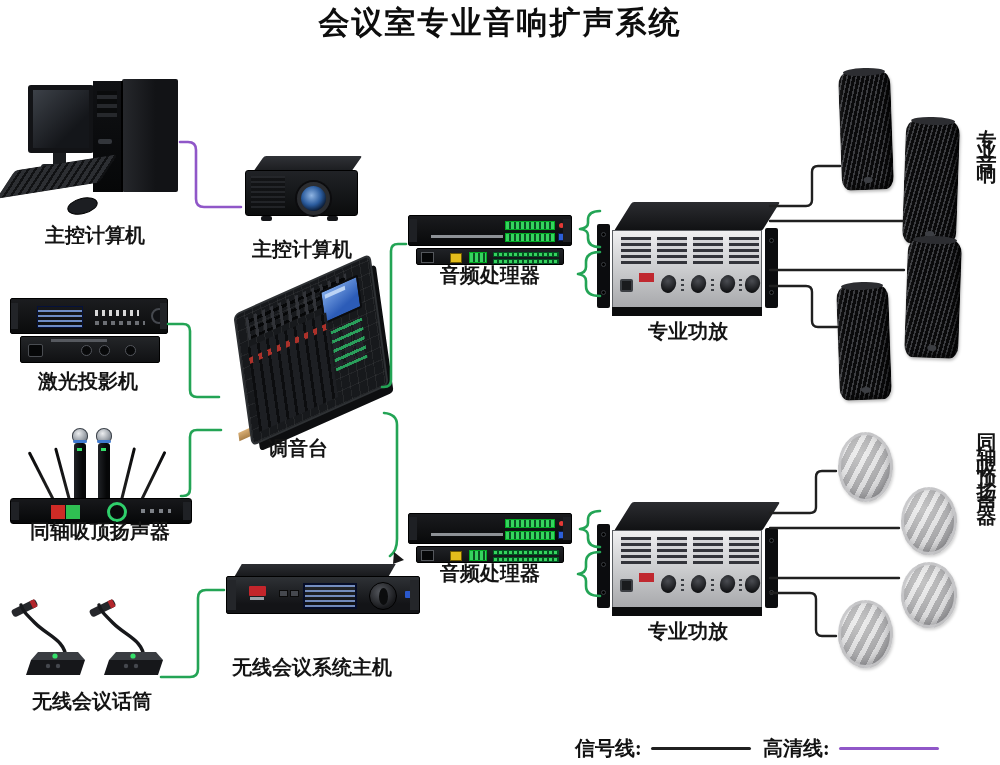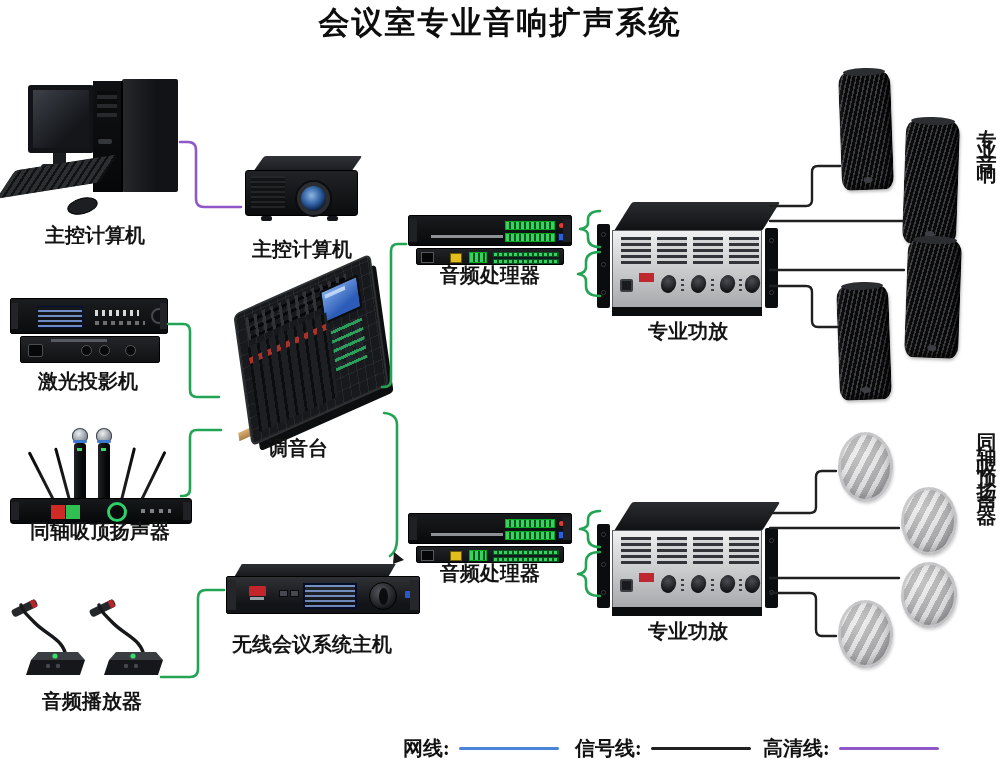--- a/index.html
+++ b/index.html
@@ -267,21 +267,21 @@
     <div class="ch-shelf"></div>
     <div class="ch-body">
       <div class="ch-logo"></div>
       <div class="ch-btn" style="left:52px"></div>
       <div class="ch-btn" style="left:63px"></div>
       <div class="ch-screen"></div>
       <div class="ch-knob"></div>
       <div class="ch-blue"></div>
     </div>
   </div>
-  <div class="label" style="left:212px;top:633px;width:200px">无线会议系统主机</div>
+  <div class="label" style="left:212px;top:656px;width:200px">无线会议系统主机</div>
 
   <svg class="cmic" style="left:8px;top:596px" width="85" height="86" viewBox="0 0 85 86">
     <g transform="rotate(-26 17 12)">
       <rect x="3" y="8" width="27" height="8" rx="3" fill="#26272b"></rect>
       <rect x="24" y="8" width="5" height="8" fill="#b3262c"></rect>
     </g>
     <path d="M58,62 C57,44 40,40 27,27 C18,18 14,14 13,9" stroke="#17181b" stroke-width="3.5" fill="none" stroke-linecap="round"></path>
     <polygon points="30,56 70,56 77,64 23,64" fill="#3a3d42"></polygon>
     <polygon points="23,64 77,64 72,79 18,79" fill="#16171a"></polygon>
     <circle cx="47" cy="60" r="2.6" fill="#35e06a"></circle>
@@ -293,21 +293,21 @@
       <rect x="3" y="8" width="27" height="8" rx="3" fill="#26272b"></rect>
       <rect x="24" y="8" width="5" height="8" fill="#b3262c"></rect>
     </g>
     <path d="M58,62 C57,44 40,40 27,27 C18,18 14,14 13,9" stroke="#17181b" stroke-width="3.5" fill="none" stroke-linecap="round"></path>
     <polygon points="30,56 70,56 77,64 23,64" fill="#3a3d42"></polygon>
     <polygon points="23,64 77,64 72,79 18,79" fill="#16171a"></polygon>
     <circle cx="47" cy="60" r="2.6" fill="#35e06a"></circle>
     <circle cx="40" cy="70" r="2.2" fill="#45484e"></circle>
     <circle cx="50" cy="70" r="2.2" fill="#45484e"></circle>
   </svg>
-  <div class="label" style="left:12px;top:690px;width:160px">音频播放器</div>
+  <div class="label" style="left:12px;top:690px;width:160px">无线会议话筒</div>
 
   <div class="dev" style="left:406px;top:213px;width:168px;height:54px">
     <div class="pr-u1">
       <div class="pr-strip"></div>
       <div class="pr-term" style="top:5px"></div>
       <div class="pr-term" style="top:17px"></div>
       <div class="pr-red"></div>
       <div class="pr-blue"></div>
     </div>
     <div class="pr-u2">
@@ -425,24 +425,20 @@
     <path class="w-signal" d="M770,206 H806 Q812,206 812,200 V172 Q812,166 818,166 H840"></path>
     <path class="w-signal" d="M770,221 H903"></path>
     <path class="w-signal" d="M770,270 H904"></path>
     <path class="w-signal" d="M770,286 H806 Q812,286 812,292 V321 Q812,327 818,327 H837"></path>
     <path class="w-signal" d="M770,513 H810 Q816,513 816,507 V477 Q816,471 822,471 H836"></path>
     <path class="w-signal" d="M770,528 H899"></path>
     <path class="w-signal" d="M770,578 H899"></path>
     <path class="w-signal" d="M770,593 H810 Q816,593 816,599 V630 Q816,636 822,636 H836"></path>
   </svg>
 
-  <div class="lg-item" style="left:403px">
-    <span class="lg-label">网线:</span>
-    <span class="lg-line" style="background: rgb(74, 132, 216);"></span>
-  </div>
   <div class="lg-item" style="left:575px">
     <span class="lg-label">信号线:</span>
     <span class="lg-line" style="background: rgb(32, 32, 32);"></span>
   </div>
   <div class="lg-item" style="left:763px">
     <span class="lg-label">高清线:</span>
     <span class="lg-line" style="background: rgb(144, 87, 200);"></span>
   </div>
 
 </div>

